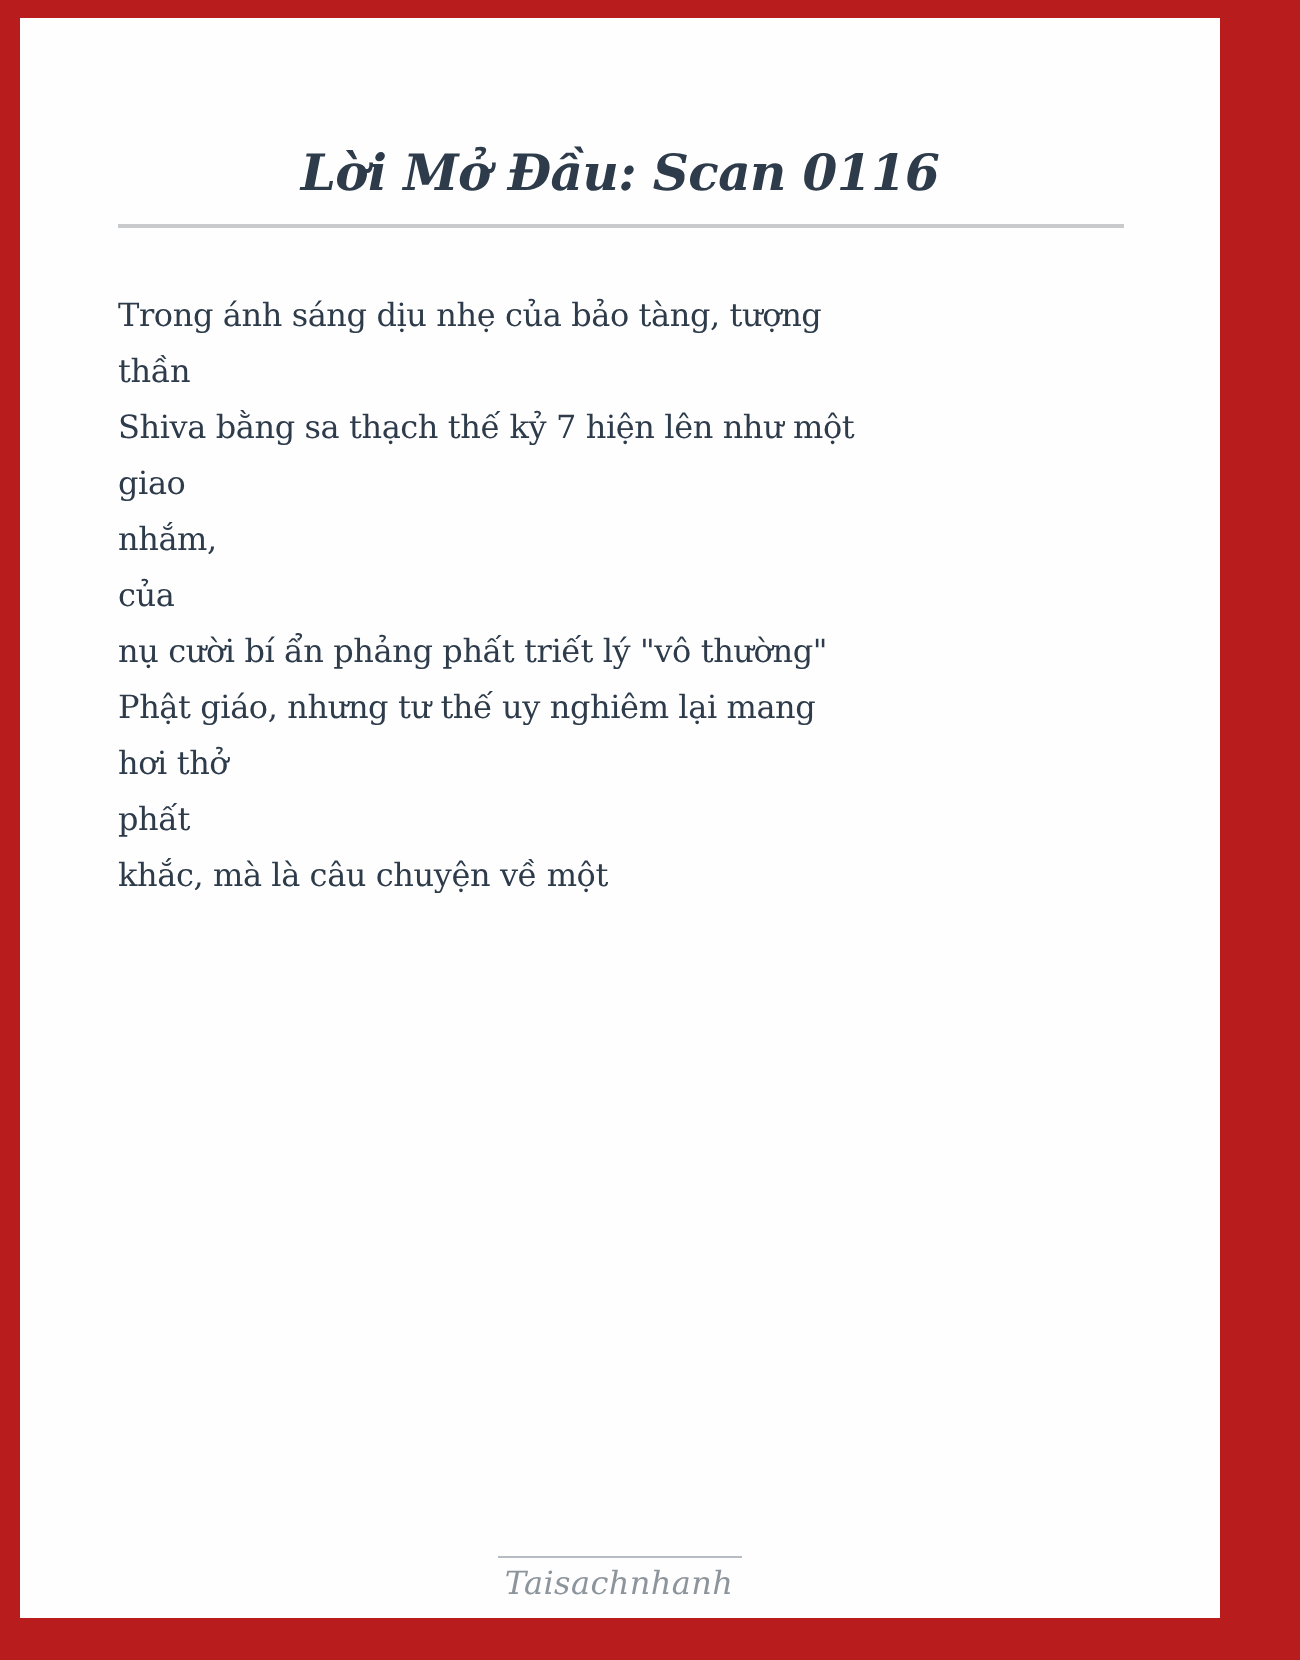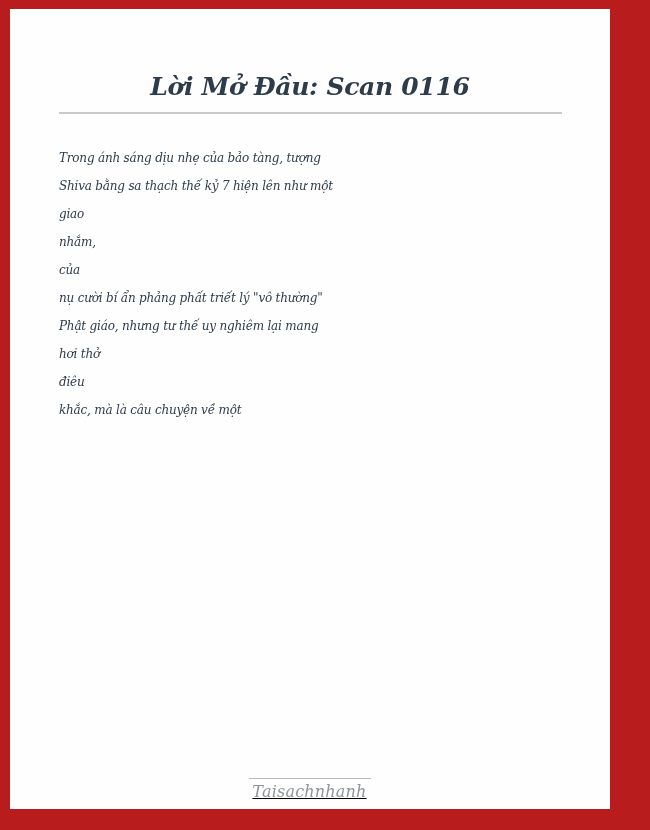--- a/index.html
+++ b/index.html
@@ -40,34 +40,32 @@
   .title-divider {
     border: none;
     border-top: 2px solid #c8cacc;
     margin: 9px 48px 0 49px;
     height: 0;
   }
   .body-text {
     margin: 30px 40px 0 49px;
   }
   .body-line {
-    font-style: italic;
-    font-size: 12px;
+    font-size: 16px;
     line-height: 28px;
     color: #2d3b4a;
     letter-spacing: -0.2px;
     white-space: nowrap;
   }
   .footer {
     position: absolute;
     left: 0;
     right: 1px;
     bottom: 4px;
     text-align: center;
-    text-decoration: underline;
   }
   .footer-divider {
     width: 122px;
     margin: 0 auto;
     border: none;
     border-top: 1px solid #b6bcc1;
     height: 0;
   }
   .footer-text {
     font-style: italic;
@@ -82,28 +80,29 @@
 
 <div class="canvas">
   <div class="page">
 
     <h1 class="page-title">Lời Mở Đầu: Scan 0116</h1>
 
     <hr class="title-divider">
 
     <div class="body-text">
       <div class="body-line">Trong ánh sáng dịu nhẹ của bảo tàng, tượng</div>
+      <div class="body-line">thần</div>
       <div class="body-line">Shiva bằng sa thạch thế kỷ 7 hiện lên như một</div>
       <div class="body-line">giao</div>
       <div class="body-line">nhắm,</div>
       <div class="body-line">của</div>
       <div class="body-line">nụ cười bí ẩn phảng phất triết lý "vô thường"</div>
       <div class="body-line">Phật giáo, nhưng tư thế uy nghiêm lại mang</div>
       <div class="body-line">hơi thở</div>
-      <div class="body-line">điêu</div>
+      <div class="body-line">phất</div>
       <div class="body-line">khắc, mà là câu chuyện về một</div>
     </div>
 
     <div class="footer">
       <hr class="footer-divider">
       <div class="footer-text">Taisachnhanh</div>
     </div>
 
   </div>
 </div>

